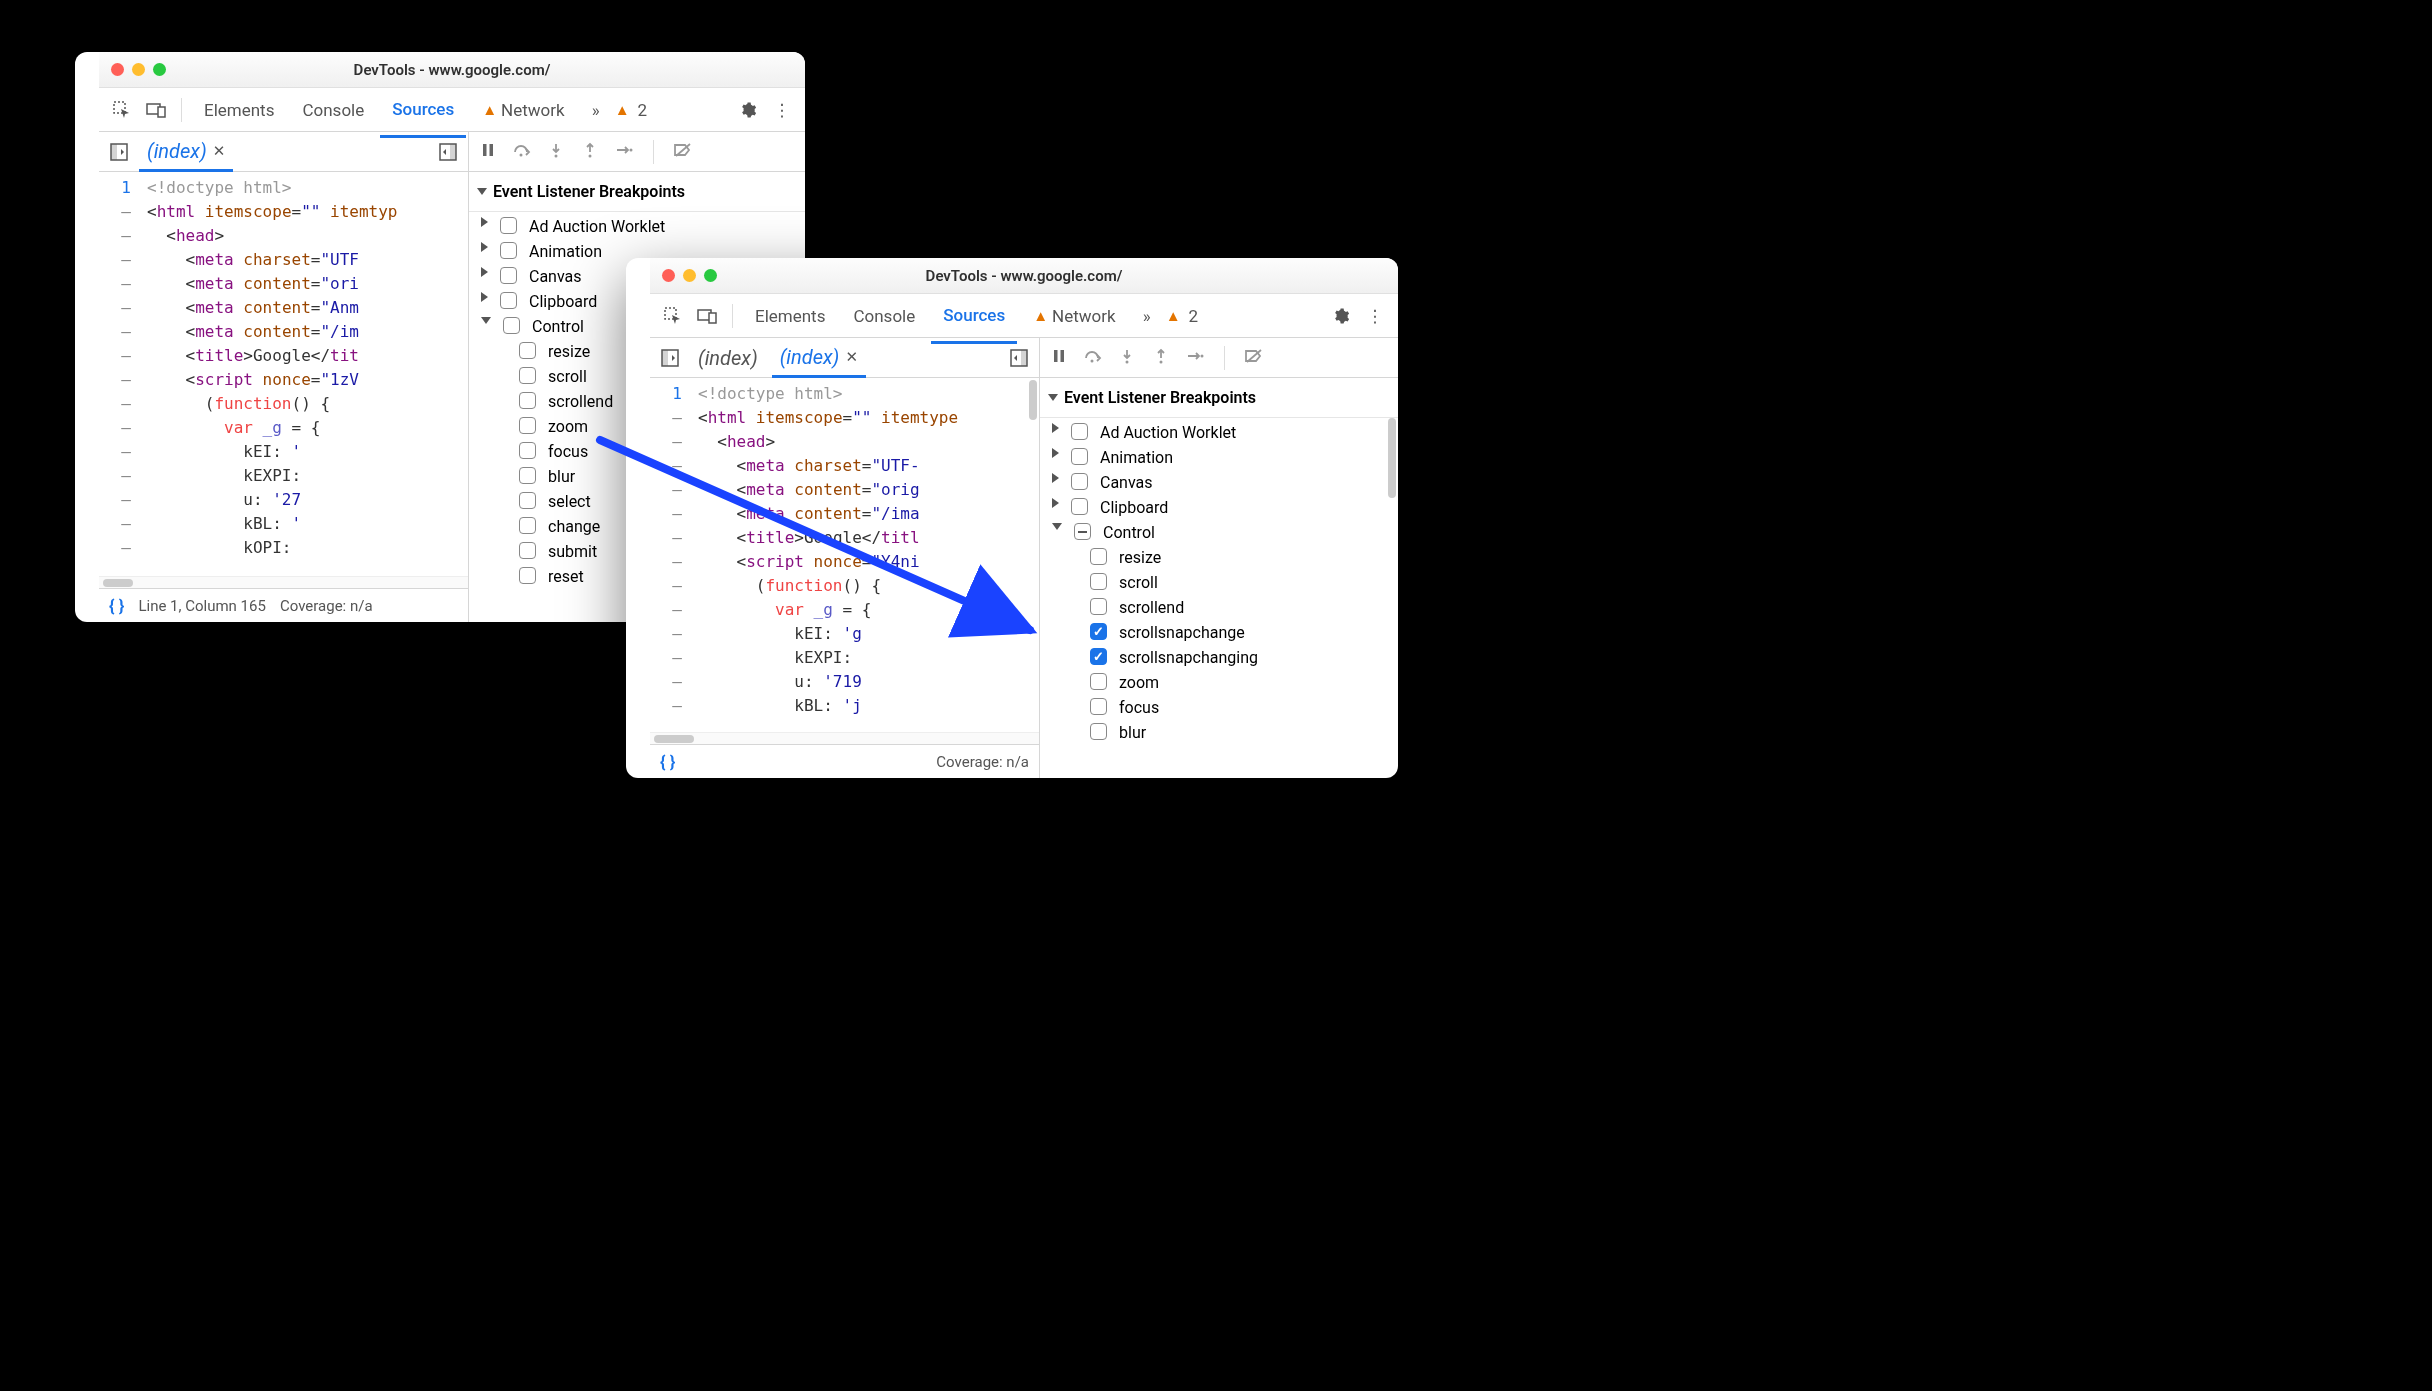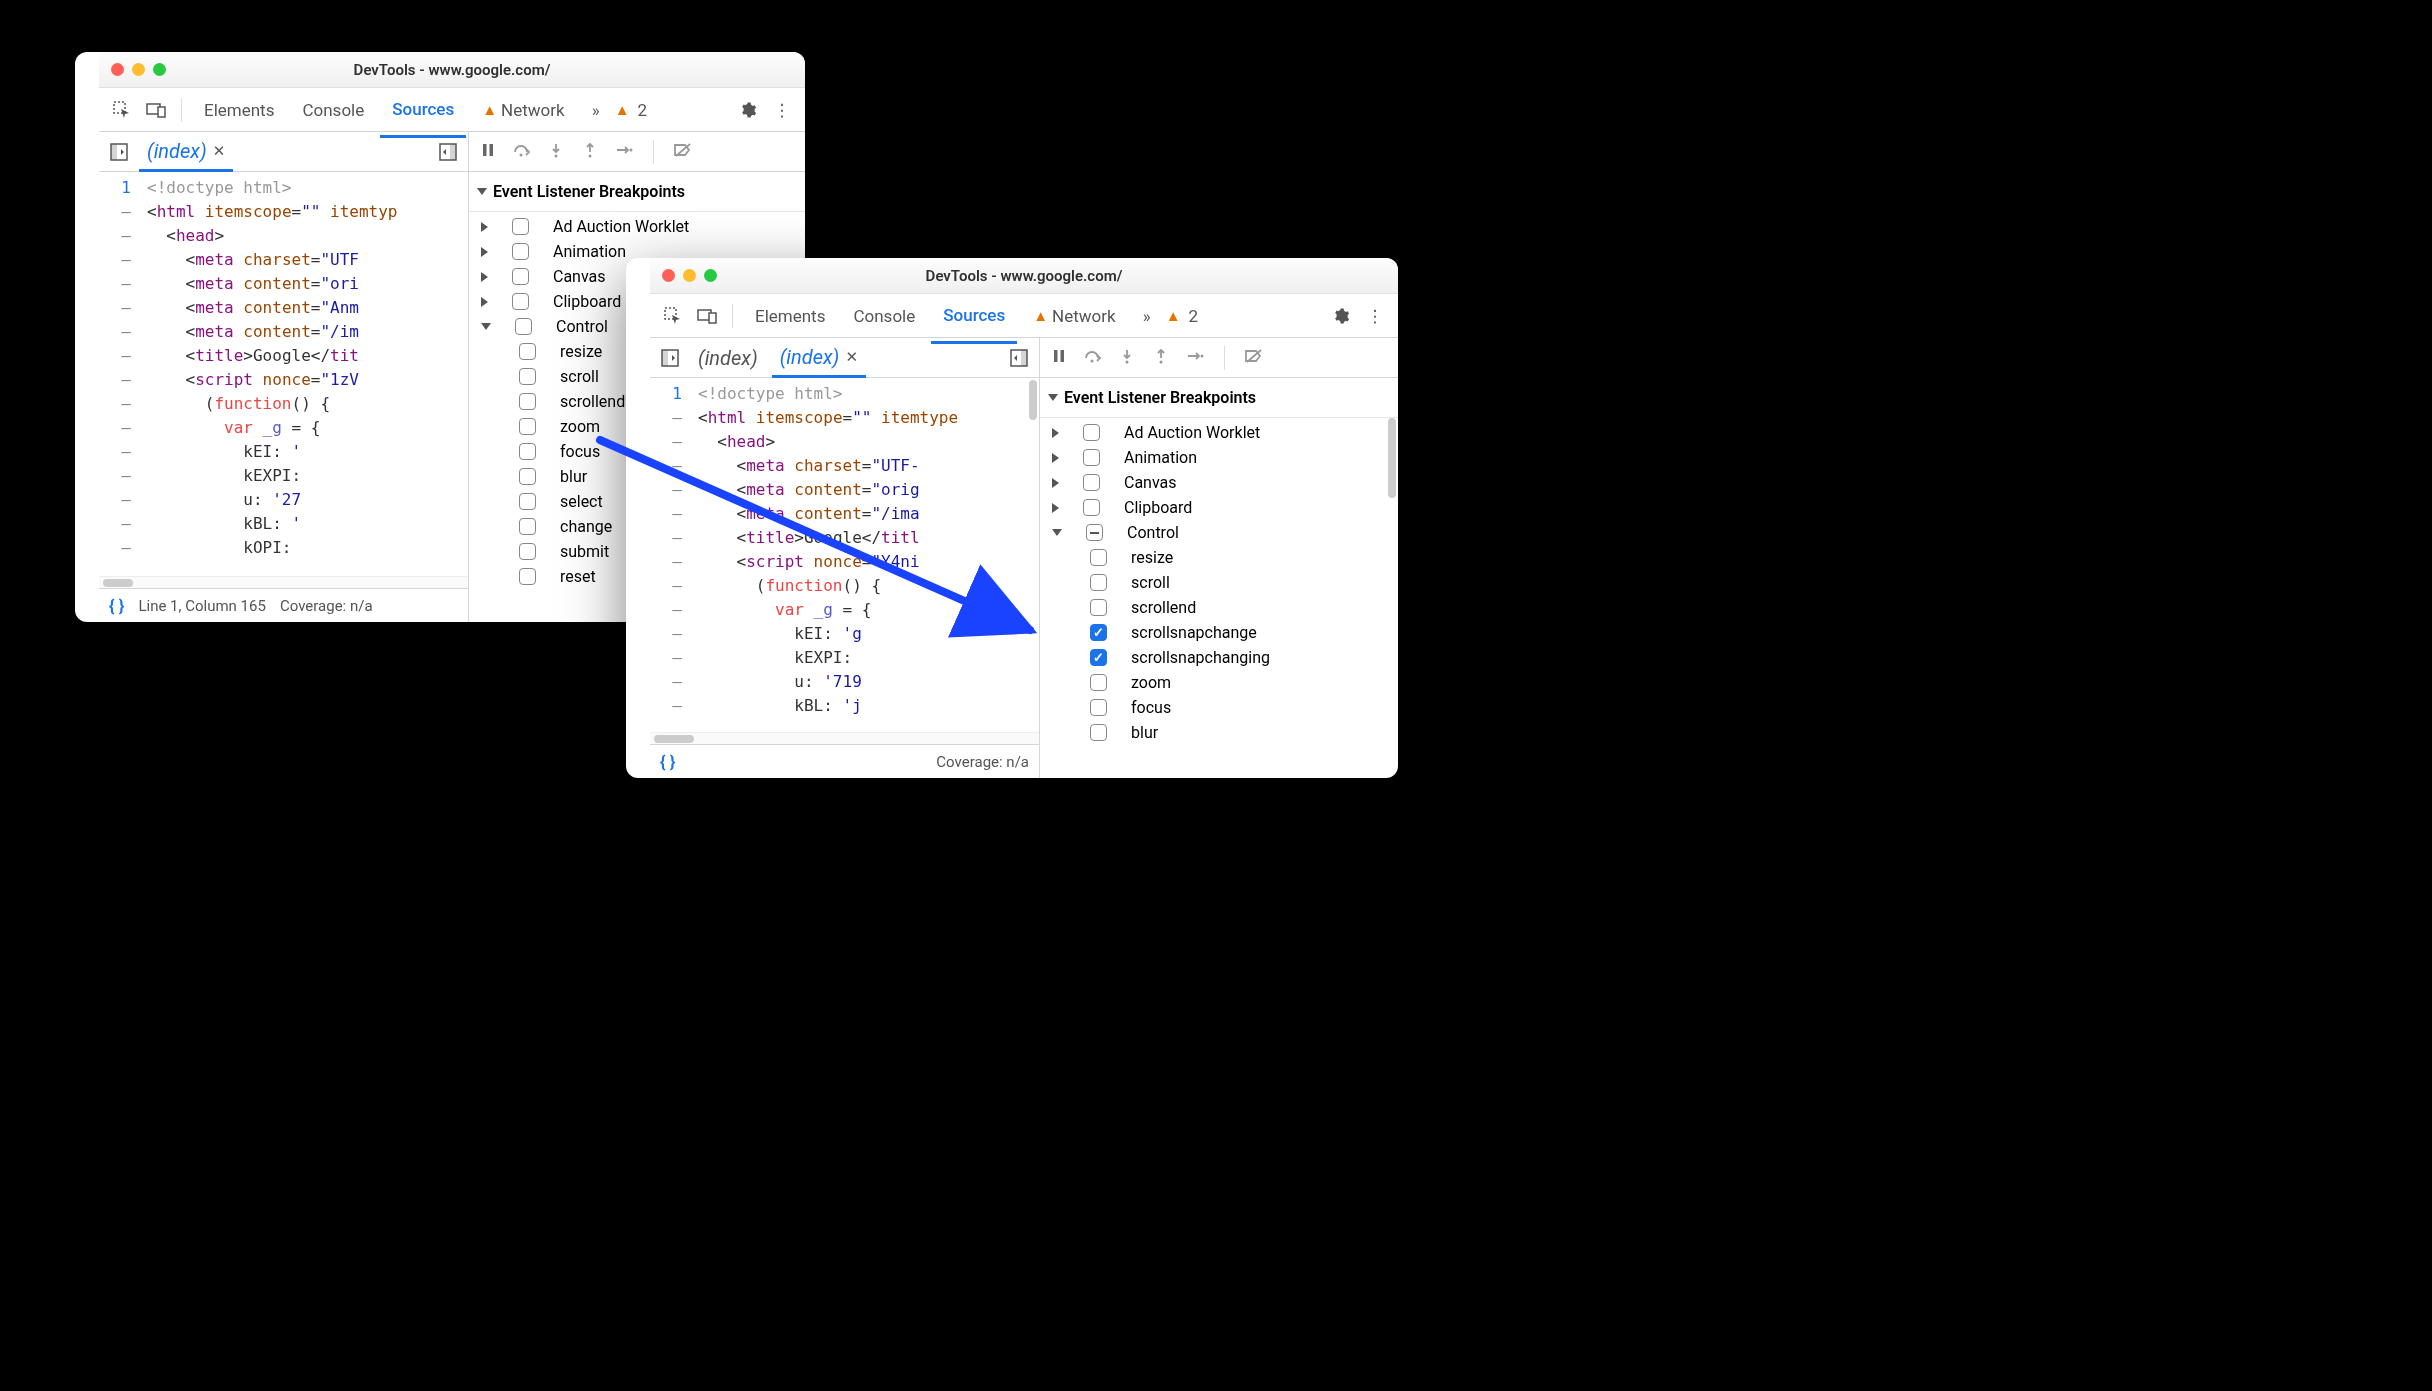--- a/index.html
+++ b/index.html
@@ -67,21 +67,21 @@
   .pretty-icon { color:#1a73e8; font-weight:700; font-size:17px;}
   .right-col { flex:1; display:flex; flex-direction:column; min-width:0;}
   .debug-toolbar { height:40px; border-bottom:1px solid #d6d6d6; display:flex; align-items:center; padding:0 8px; gap:12px;}
   .dbg-icon { color:#888; cursor:pointer; width:22px; text-align:center;}
   .bp-section { padding:6px 0; border-bottom:1px solid #e6e6e6;}
   .bp-header { display:flex; align-items:center; gap:6px; padding:4px 8px; font-weight:600; font-size:16px; cursor:pointer;}
   .tri { display:inline-block; width:0; height:0; }
   .tri.down { border-left:5px solid transparent; border-right:5px solid transparent; border-top:7px solid #555;}
   .tri.right { border-top:5px solid transparent; border-bottom:5px solid transparent; border-left:7px solid #555;}
   .bp-list { padding:2px 0 2px 8px; }
-  .bp-cat, .bp-item { display:flex; align-items:center; gap:24px; padding:3px 8px 3px 4px; font-size:16px; cursor:pointer;}
+  .bp-cat, .bp-item { display:flex; gap:12px; padding:3px 8px 3px 4px; font-size:16px; cursor:pointer;}
   .bp-cat .tri, .bp-item .indent { flex-shrink:0; }
   .chk { width:17px; height:17px; border:1.5px solid #888; border-radius:4px; flex-shrink:0; display:flex; align-items:center; justify-content:center; background:#fff;}
   .chk.checked { background:#1a73e8; border-color:#1a73e8; color:#fff; font-size:13px; font-weight:700;}
   .chk.mixed { background:#fff; border-color:#888;}
   .chk.mixed::after { content:""; width:9px; height:2px; background:#555;}
   .bp-item { padding-left:42px; }
   svg.arrow { position:absolute; pointer-events:none; }
   .vscroll { position:absolute; right:2px; width:8px; background:#ccc; border-radius:4px; }
 </style>
 </head>

